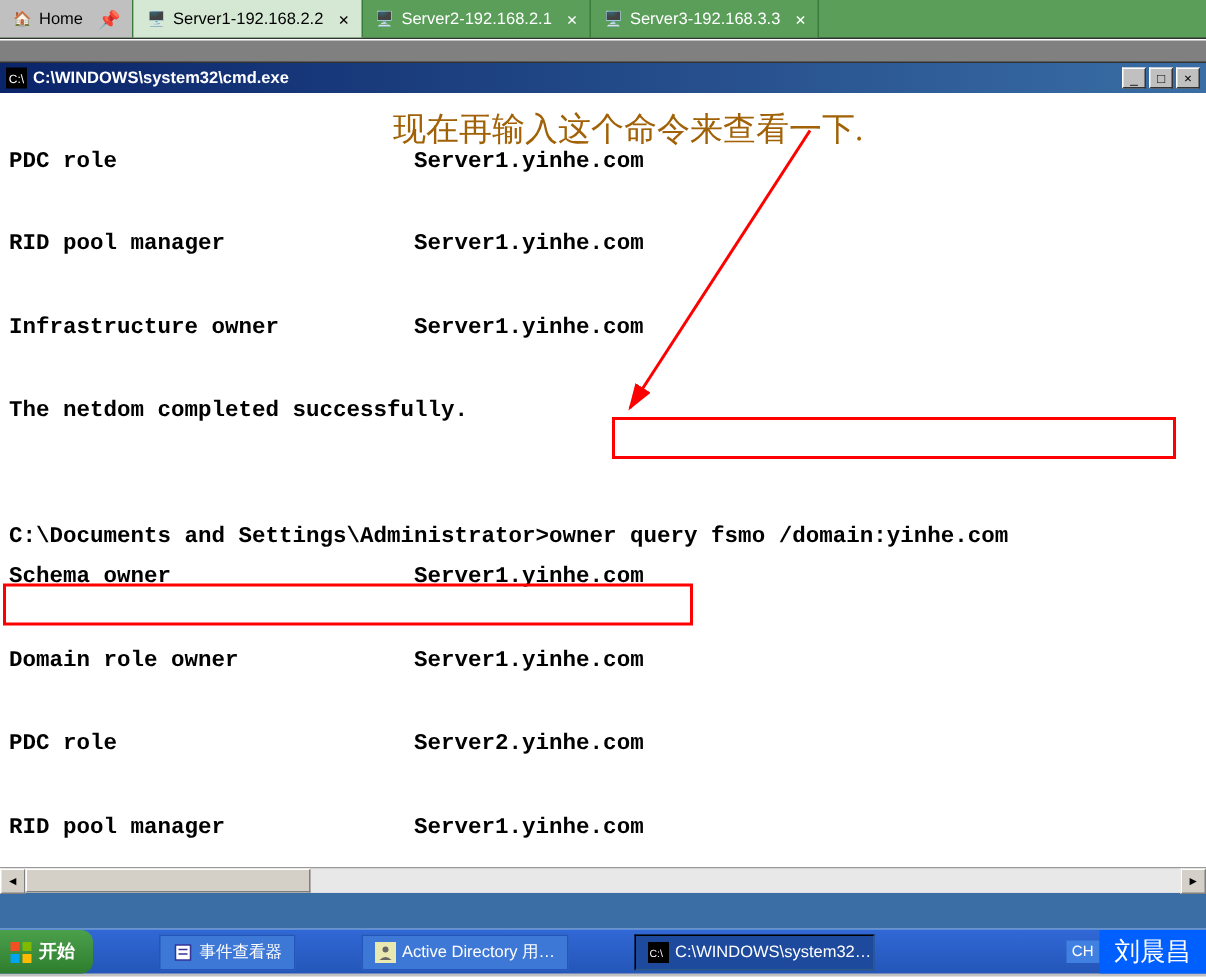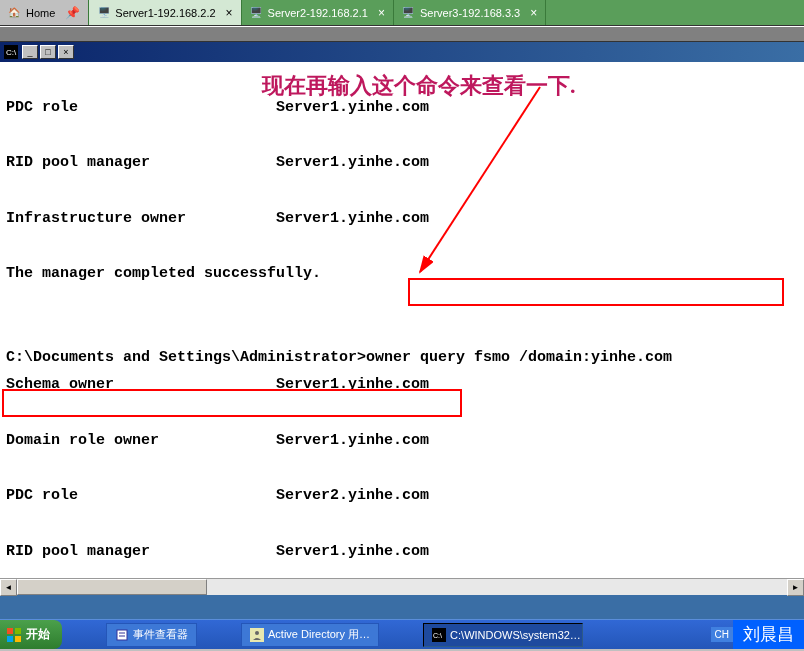--- a/index.html
+++ b/index.html
@@ -17,21 +17,21 @@
 
 .cmd-window { background: #fff; position: relative; }
 .cmd-titlebar { background: linear-gradient(to right, #0a246a, #3a6ea5); height: 20px; display: flex; align-items: center; padding: 0 4px; color: #fff; font-size: 11px; font-family: Tahoma, sans-serif; }
 .cmd-icon { width: 14px; height: 14px; background: #000; margin-right: 4px; display: inline-flex; align-items: center; justify-content: center; font-size: 8px; }
 .cmd-title-text { flex: 1; font-weight: bold; }
 .cmd-controls { display: flex; gap: 2px; }
 .cmd-ctrl-btn { width: 16px; height: 14px; background: #c0c0c0; border: 1px solid #fff; border-right-color: #333; border-bottom-color: #333; font-size: 9px; display: flex; align-items: center; justify-content: center; color: #000; cursor: pointer; font-family: Arial; }
 
 .cmd-body { background: #fff; color: #000; font-family: "Courier New", monospace; font-size: 15px; font-weight: bold; line-height: 1.85; padding: 4px 6px; height: 516px; position: relative; white-space: pre; overflow: hidden; }
 
-.annotation { position: absolute; color: #be185d; font-family: "SimSun", "Microsoft YaHei", serif; font-size: 22px; font-weight: bold; }
+.annotation { position: absolute; color: #a16207; font-family: "SimSun", "Microsoft YaHei", serif; font-size: 22px; font-weight: normal; }
 .arrow-svg { position: absolute; pointer-events: none; }
 .redbox { position: absolute; border: 2px solid #ff0000; pointer-events: none; }
 
 .scrollbar-h { height: 17px; background: #e8e8e8; border-top: 1px solid #999; display: flex; }
 .sb-btn { width: 17px; height: 17px; background: #d4d0c8; border: 1px solid #fff; border-right-color: #808080; border-bottom-color: #808080; display: flex; align-items: center; justify-content: center; font-size: 8px; cursor: pointer; }
 .sb-track { flex: 1; background: #e8e8e8; position: relative; }
 .sb-thumb { position: absolute; left: 0; top: 0; width: 190px; height: 100%; background: #d4d0c8; border: 1px solid #fff; border-right-color: #808080; border-bottom-color: #808080; }
 
 .spacer { background: #3a6ea5; height: 24px; }
 
@@ -69,34 +69,35 @@
     <span>Server3-192.168.3.3</span>
     <span class="tab-close">×</span>
   </div>
 </div>
 
 <div class="subheader"></div>
 
 <div class="cmd-window">
   <div class="cmd-titlebar">
     <span class="cmd-icon">C:\</span>
+    <span class="cmd-title-text">C:\WINDOWS\system32\cmd.exe</span>
     <div class="cmd-controls">
       <div class="cmd-ctrl-btn">_</div>
       <div class="cmd-ctrl-btn">□</div>
       <div class="cmd-ctrl-btn">×</div>
     </div>
   </div>
   <div class="cmd-body">
 <span><span>PDC role</span>                      <span>Server1.yinhe.com</span></span>
 
 <span><span>RID pool manager</span>              <span>Server1.yinhe.com</span></span>
 
 <span><span>Infrastructure owner</span>          <span>Server1.yinhe.com</span></span>
 
-<span>The manager completed successfully.</span>
+<span>The netdom completed successfully.</span>
 
 
 <span><span>C:\Documents and Settings\Administrator&gt;</span><span>owner query fsmo /domain:yinhe.com</span></span>
 <span><span>Schema owner</span>                  <span>Server1.yinhe.com</span></span>
 
 <span><span>Domain role owner</span>             <span>Server1.yinhe.com</span></span>
 
 <span><span>PDC role</span>                      <span>Server2.yinhe.com</span></span>
 
 <span><span>RID pool manager</span>              <span>Server1.yinhe.com</span></span>

